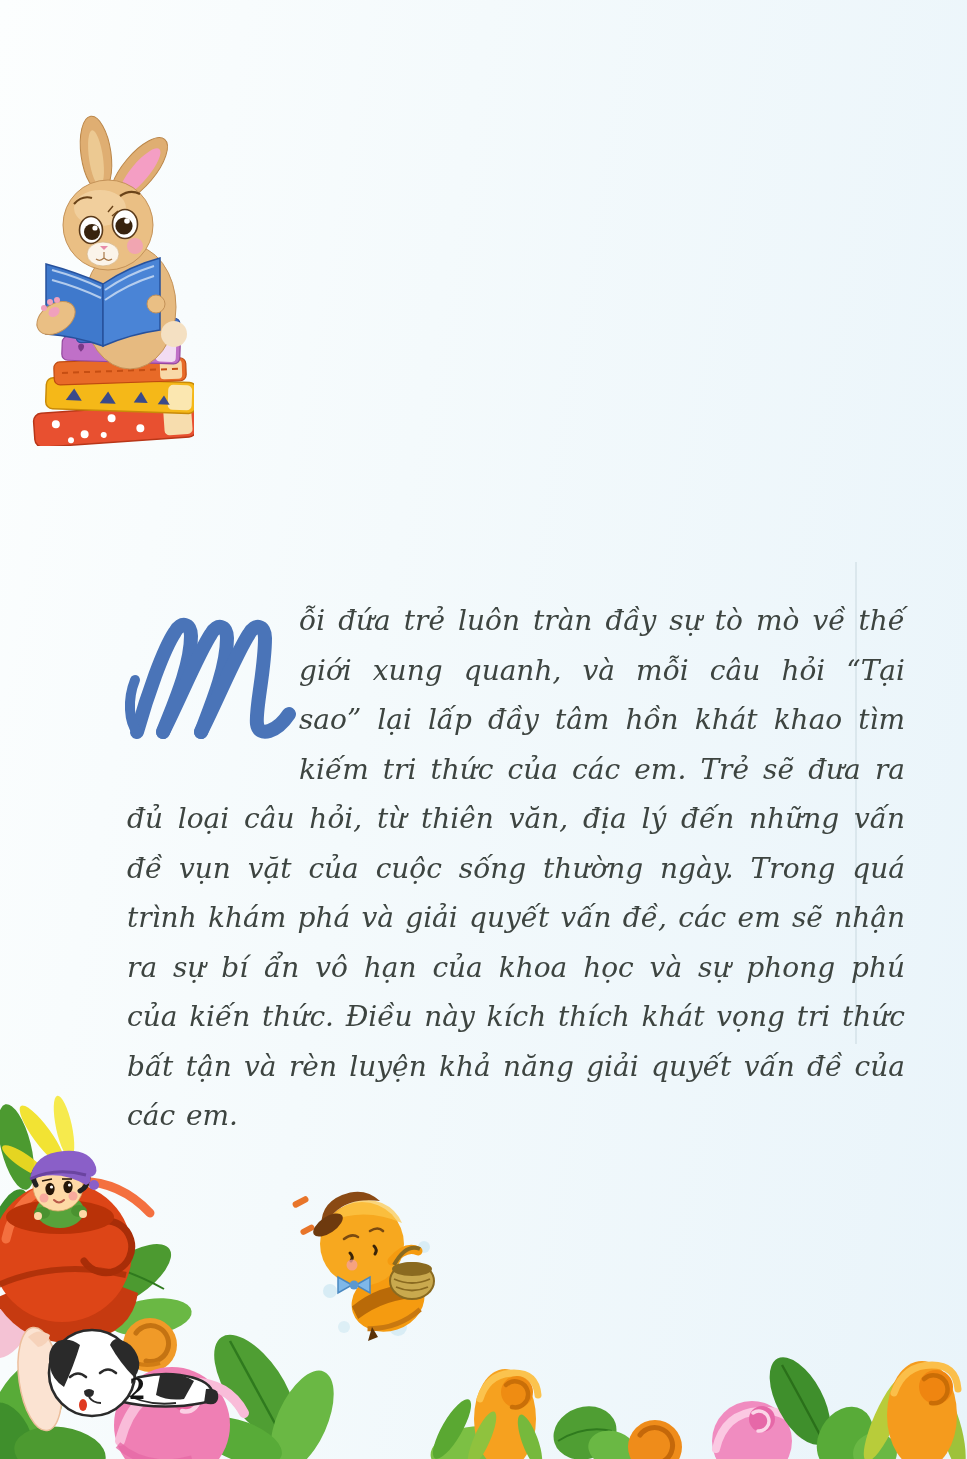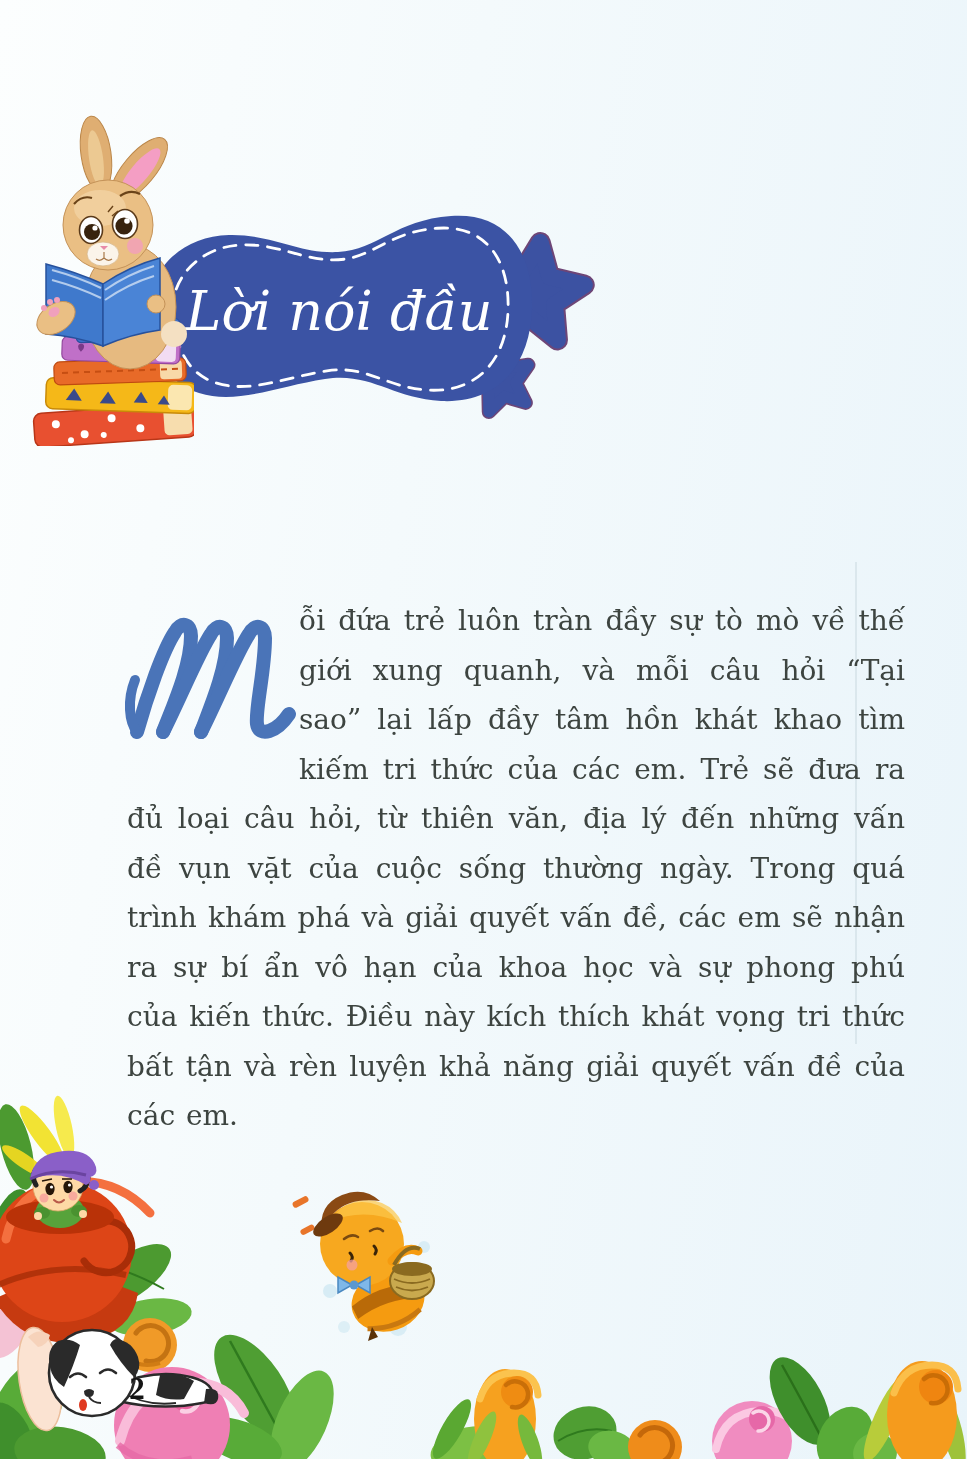--- a/index.html
+++ b/index.html
@@ -14,21 +14,21 @@
   }
   
   .rabbit-wrap{ position:absolute; left:8px; top:112px; width:186px; height:334px; z-index:3; }
   .banner-wrap{ position:absolute; left:133px; top:202px; width:500px; height:228px; z-index:2; }
   .banner-title{
     font-style:italic; font-family:"DejaVu Serif",serif;
   }
   
   .foreword{
     position:absolute; left:127px; top:596px; width:778px; height:460px;
-    font-size:28px; line-height:49.5px;
+    font-style:italic; font-size:28px; line-height:49.5px;
     color:#3d4440; text-align:justify; text-justify:inter-word; z-index:2;
     word-spacing:2px;
   }
   .dropcap-box{ float:left; width:172px; height:149px; position:relative; }
   .dropcap-box svg{ position:absolute; left:-4px; top:8px; }
   .sr-only{
     position:absolute; width:1px; height:1px; overflow:hidden;
     clip:rect(0 0 0 0); white-space:nowrap;
   }
   
@@ -125,39 +125,20 @@
 
         <ellipse cx="48" cy="206" rx="21" ry="14" transform="rotate(-34 48 206)" fill="#eabf84" stroke="#c49258" stroke-width="1"></ellipse>
         <circle cx="36" cy="196" r="3" fill="#f0a0bc"></circle>
           <circle cx="42" cy="190" r="3" fill="#f0a0bc"></circle>
           <circle cx="49" cy="188" r="3" fill="#f0a0bc"></circle>
         <ellipse cx="46" cy="200" rx="6" ry="4.5" transform="rotate(-34 46 200)" fill="#f0a0bc"></ellipse>
       </g>
     </svg>
   </div>
 
-  <div class="banner-wrap">
-    <svg width="500" height="228" viewBox="0 0 500 228">
-      <g>
-        <g transform="translate(400,92) rotate(8)">
-          <polygon points="0,-52 14.1,-19.4 49.5,-16.1 22.8,7.4 30.6,42.1 0,24 -30.6,42.1 -22.8,7.4 -49.5,-16.1 -14.1,-19.4" fill="none" stroke="#6e4677" stroke-width="21" stroke-linejoin="round"></polygon>
-          <polygon points="0,-52 14.1,-19.4 49.5,-16.1 22.8,7.4 30.6,42.1 0,24 -30.6,42.1 -22.8,7.4 -49.5,-16.1 -14.1,-19.4" fill="#3c52a2" stroke="#3c52a2" stroke-width="17" stroke-linejoin="round"></polygon>
-        </g>
-        <g transform="translate(368,180) rotate(-14) scale(0.62)">
-          <polygon points="0,-52 14.1,-19.4 49.5,-16.1 22.8,7.4 30.6,42.1 0,24 -30.6,42.1 -22.8,7.4 -49.5,-16.1 -14.1,-19.4" fill="none" stroke="#6e4677" stroke-width="23" stroke-linejoin="round"></polygon>
-          <polygon points="0,-52 14.1,-19.4 49.5,-16.1 22.8,7.4 30.6,42.1 0,24 -30.6,42.1 -22.8,7.4 -49.5,-16.1 -14.1,-19.4" fill="#3c52a2" stroke="#3c52a2" stroke-width="18" stroke-linejoin="round"></polygon>
-        </g>
-      </g>
-      <g>
-        <path d="M16 108C14 70 48 34 96 33C140 32 165 52 205 50C245 48 262 18 318 14C372 10 400 48 399 105C398 162 366 202 308 199C258 196 238 170 192 177C146 184 104 203 66 191C30 180 18 146 16 108Z" fill="#3b53a4"></path>
-        <path d="M16 108C14 70 48 34 96 33C140 32 165 52 205 50C245 48 262 18 318 14C372 10 400 48 399 105C398 162 366 202 308 199C258 196 238 170 192 177C146 184 104 203 66 191C30 180 18 146 16 108Z" transform="translate(26,14) scale(0.875)" fill="none" stroke="#ffffff" stroke-width="3.2" stroke-dasharray="14 11" stroke-linecap="round"></path>
-      </g>
-      <text class="banner-title" x="206" y="128" text-anchor="middle" font-size="54" fill="#ffffff">Lời nói đầu</text>
-    </svg>
-  </div>
 
   <div class="scan-line"></div>
 
   <div class="foreword">
     <span class="dropcap-box">
       <span class="sr-only">M</span>
       <svg width="176" height="142" viewBox="0 0 176 142">
         <g fill="none" stroke="#4a74b8" stroke-width="14" stroke-linecap="round">
           <path d="M14 128C24 92 40 46 52 28C58 17 68 19 68 32C68 62 50 102 40 128"></path>
           <path d="M40 128C58 92 76 48 88 30C94 19 104 21 104 34C104 64 88 102 78 128"></path>

